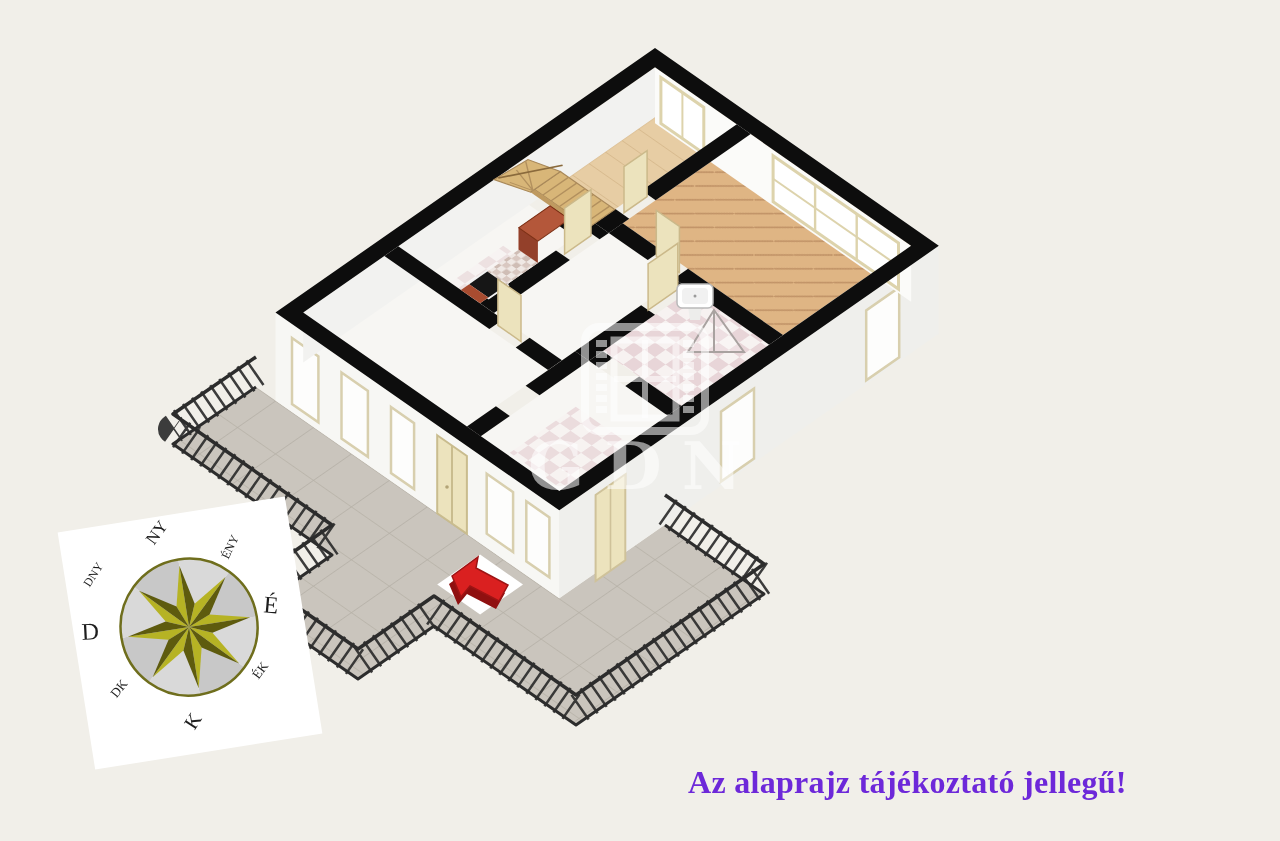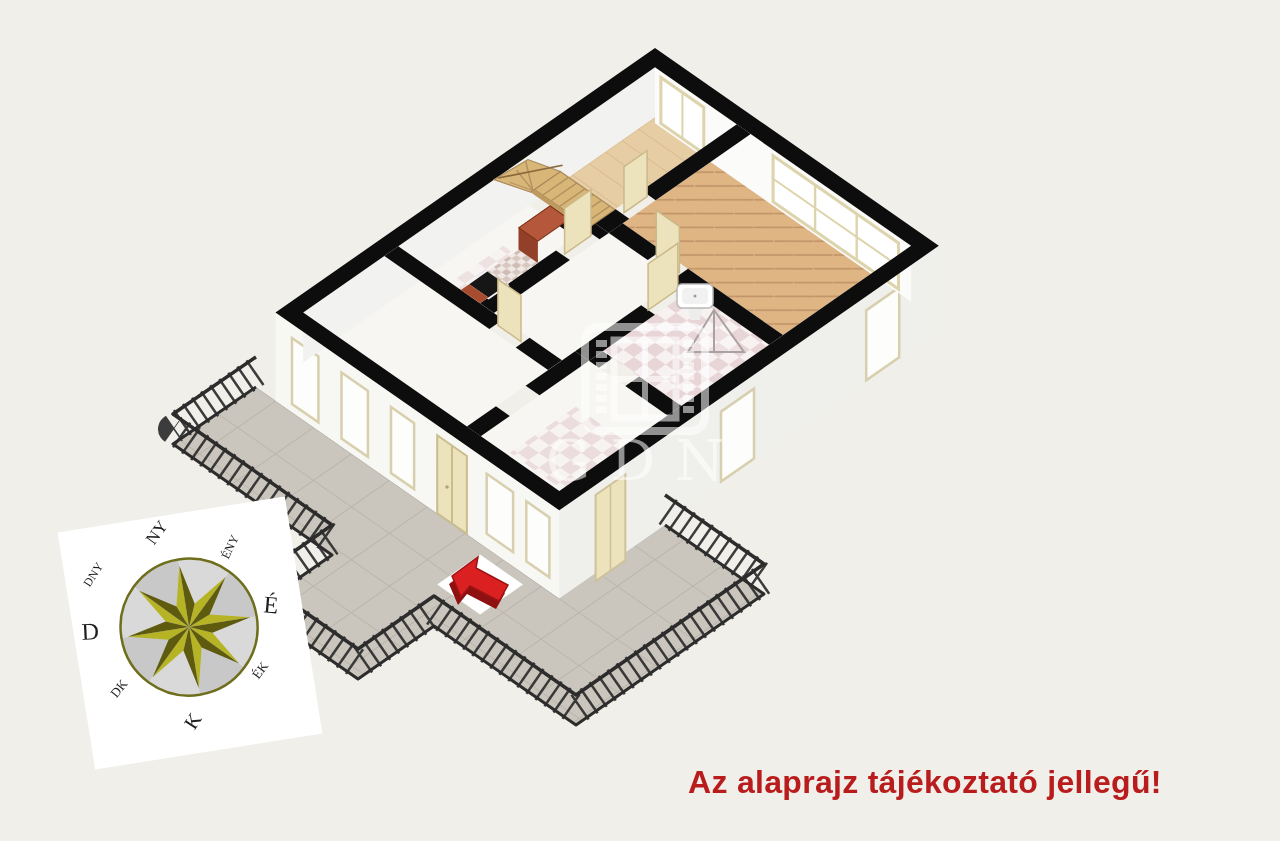--- a/index.html
+++ b/index.html
@@ -2,37 +2,37 @@
 <html><head>
 <meta charset="utf-8">
 <style>
   html,body{margin:0;padding:0;}
   body{font-family:"Liberation Sans",sans-serif;}
   .stage{position:relative;width:1280px;height:841px;background:#f1efe9;overflow:hidden;}
   .plan-svg{position:absolute;left:0;top:0;}
   
   .watermark{position:absolute;left:505px;top:322px;width:280px;text-align:center;pointer-events:none;z-index:5;}
   .watermark svg{display:block;margin:0 auto;}
-  .watermark-text{font-family:"DejaVu Serif","Liberation Serif",serif;font-size:56px;line-height:1.0;
-    color:rgba(255,255,255,0.55);letter-spacing:20px;margin-top:-4px;font-weight:400;}
+  .watermark-text{font-family:"DejaVu Serif","Liberation Serif",serif;font-size:66px;line-height:1.0;
+    color:rgba(255,255,255,0.55);letter-spacing:20px;margin-top:-4px;font-weight:700;}
   
   .compass-card{position:absolute;left:75px;top:513px;width:230px;height:240px;background:#ffffff;
     transform:rotate(-9deg);z-index:4;}
   .compass-label{position:absolute;font-family:"Liberation Serif",serif;color:#1d1d1d;}
   .pos-right   {left:192px;top:92px; font-size:24px;transform:rotate(14deg);}
   .pos-dr      {left:170px;top:160px;font-size:13px;transform:rotate(-45deg);}
   .pos-bottom  {left:97px; top:196px;font-size:20px;transform:rotate(-48deg);}
   .pos-dl      {left:27px; top:156px;font-size:13px;transform:rotate(-42deg);}
   .pos-left    {left:8px;  top:90px; font-size:24px;transform:rotate(6deg);}
   .pos-ul      {left:16px; top:40px; font-size:12px;transform:rotate(-48deg);}
   .pos-top     {left:86px; top:6px;  font-size:17px;transform:rotate(-45deg);}
   .pos-ur      {left:156px;top:34px; font-size:12px;transform:rotate(-55deg);}
   
-  .disclaimer{position:absolute;left:688px;top:764px;font-size:32px;font-weight:bold;color:#b91c1c;
-    letter-spacing:0.3px;white-space:nowrap;}
+  .disclaimer{position:absolute;left:688px;top:764px;font-size:32px;font-weight:bold;color:#6d28d9;
+    letter-spacing:0.3px;white-space:nowrap;font-family:Liberation Serif, serif;}
 </style>
 </head>
 <body>
 
 <div class="stage">
 
   <svg class="plan-svg" width="1280" height="841" viewBox="0 0 1280 841">
     <defs>
       <pattern id="pwood" width="3" height="0.5" patternUnits="userSpaceOnUse">
         <rect width="3" height="0.5" fill="#e7cda4"></rect>

